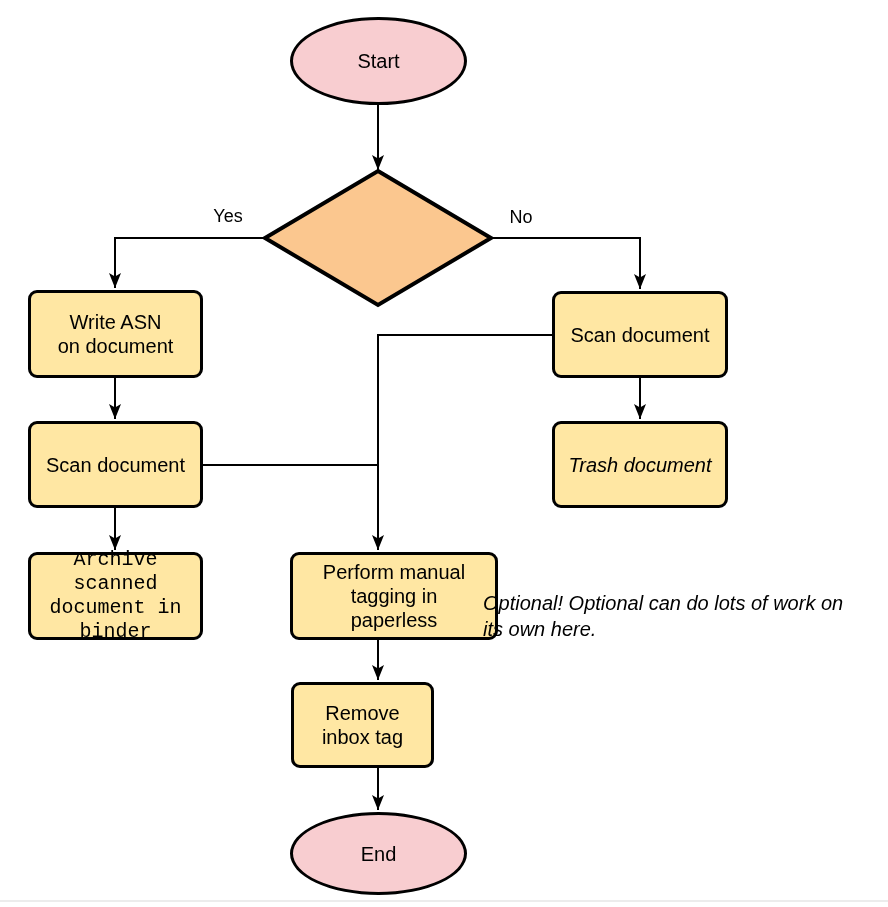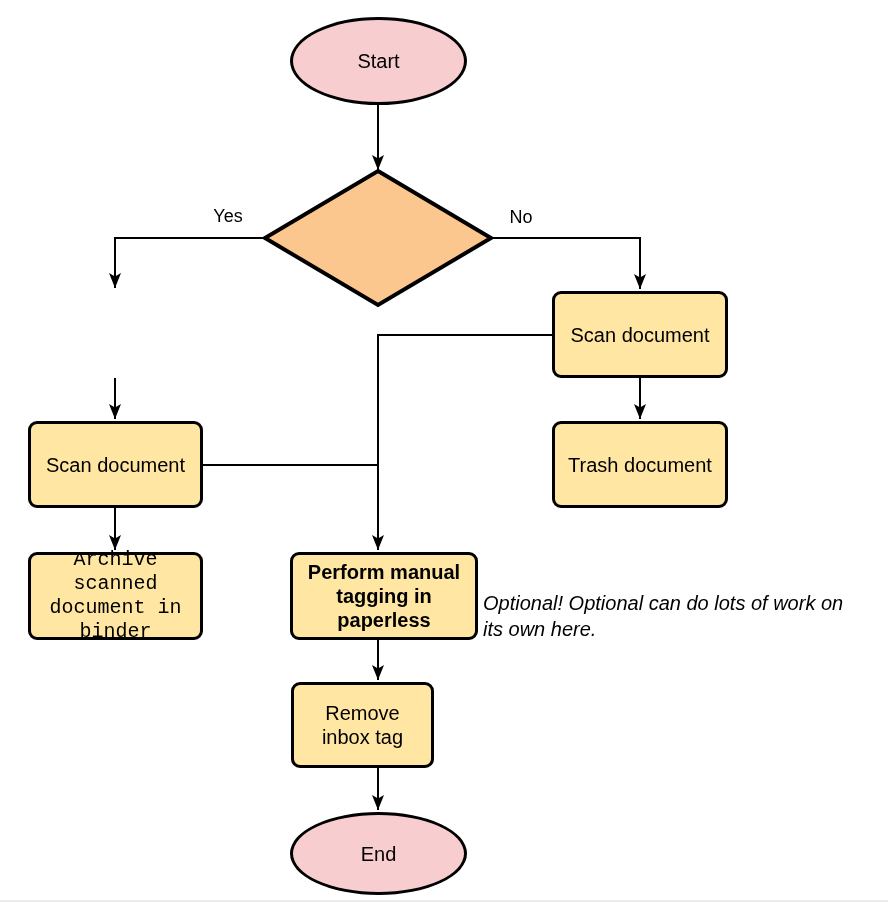--- a/index.html
+++ b/index.html
@@ -55,22 +55,22 @@
     left: 0; top: 900px; width: 888px; height: 2px;
     background: #ececec;
   }
 
   
   #n-start        { left: 290px; top: 17px;  width: 177px; height: 88px; }
   #n-write-asn    { left: 28px;  top: 290px; width: 175px; height: 88px; }
   #n-scan-left    { left: 28px;  top: 421px; width: 175px; height: 87px; }
   #n-archive      { left: 28px;  top: 552px; width: 175px; height: 88px; font-family: Liberation Mono, monospace; }
   #n-scan-right   { left: 552px; top: 291px; width: 176px; height: 87px; }
-  #n-trash        { left: 552px; top: 421px; width: 176px; height: 87px; }
-  #n-tagging      { left: 290px; top: 552px; width: 188px; height: 88px; font-weight: bold; }
+  #n-trash        { left: 552px; top: 421px; width: 176px; height: 87px; font-style: italic; }
+  #n-tagging      { left: 290px; top: 552px; width: 208px; height: 88px; }
   #n-remove-inbox { left: 291px; top: 682px; width: 143px; height: 86px; }
   #n-end          { left: 290px; top: 812px; width: 177px; height: 83px; }
   #n-decision-label { left: 286px; top: 192px; width: 184px; height: 92px; }
   #lbl-yes { left: 205px; top: 206px; width: 46px; }
   #lbl-no  { left: 498px; top: 207px; width: 46px; }
   #note-optional { left: 483px; top: 590px; width: 404px; }
 </style>
 </head>
 <body>
 
@@ -93,20 +93,22 @@
     <polyline points="640,378 640,419" fill="none" stroke="#000" stroke-width="2" marker-end="url(#arrow)"></polyline>
     <polyline points="552,335 378,335 378,550" fill="none" stroke="#000" stroke-width="2" marker-end="url(#arrow)"></polyline>
     <polyline points="203,465 378,465" fill="none" stroke="#000" stroke-width="2"></polyline>
     <polyline points="378,640 378,680" fill="none" stroke="#000" stroke-width="2" marker-end="url(#arrow)"></polyline>
     <polyline points="378,768 378,810" fill="none" stroke="#000" stroke-width="2" marker-end="url(#arrow)"></polyline>
   </svg>
 
   <div class="node terminal" id="n-start">Start</div>
 
 
+  <div class="node process" id="n-write-asn">Write ASN
+on document</div>
 
   <div class="node process" id="n-scan-left">Scan document</div>
 
   <div class="node process" id="n-archive">Archive scanned
 document in
 binder</div>
 
   <div class="node process" id="n-scan-right">Scan document</div>
 
   <div class="node process" id="n-trash">Trash document</div>

